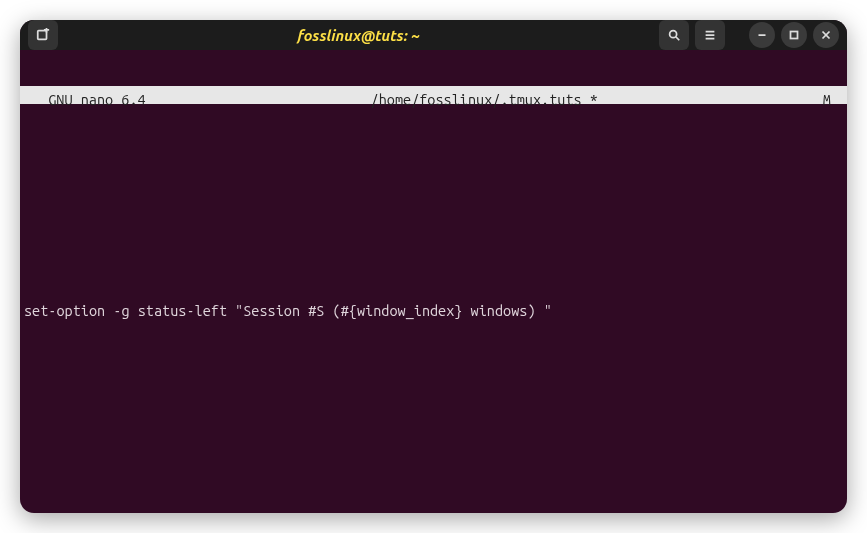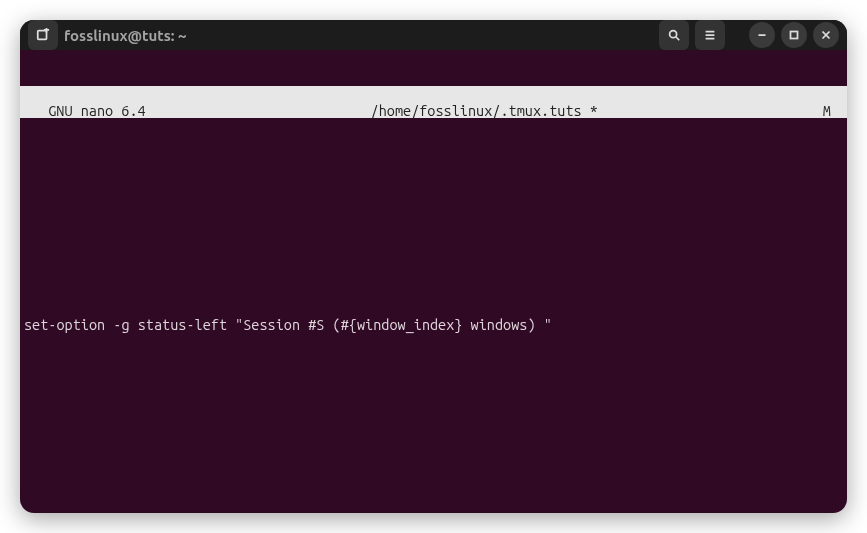--- a/index.html
+++ b/index.html
@@ -39,40 +39,42 @@
     background: #333;
     color: #ddd;
     font-size: 14px;
   }
   .tb-btn.round {
     width: 26px; height: 26px; border-radius: 50%;
     background: #3a3a3a;
   }
   .title {
     flex: 1;
+    text-align: center;
     font-weight: bold;
     font-size: 15px;
-    color: #a3a3a3;
+    color: #fde047;
+    font-style: italic;
   }
   .titlebar svg { width: 14px; height: 14px; fill: none; stroke: #ddd; stroke-width: 2; }
 
   .term {
     flex: 1;
     font-size: 14.5px;
     line-height: 18px;
     color: #e0d6dc;
     position: relative;
     white-space: pre;
   }
   .nano-header {
     background: #e7e7e7;
     color: #222;
     display: flex;
     height: 18px;
-    padding: 16px 4px;
+    padding: 5px 4px;
   }
   .nano-header .left { flex: 0 0 auto; padding-left: 8px;}
   .nano-header .mid { flex: 1; text-align: center; }
   .nano-header .right { flex: 0 0 auto; padding-right: 4px; }
 
   .content {
     padding: 0 4px;
   }
   .line { height: 18px; display: flex; }
 </style>

